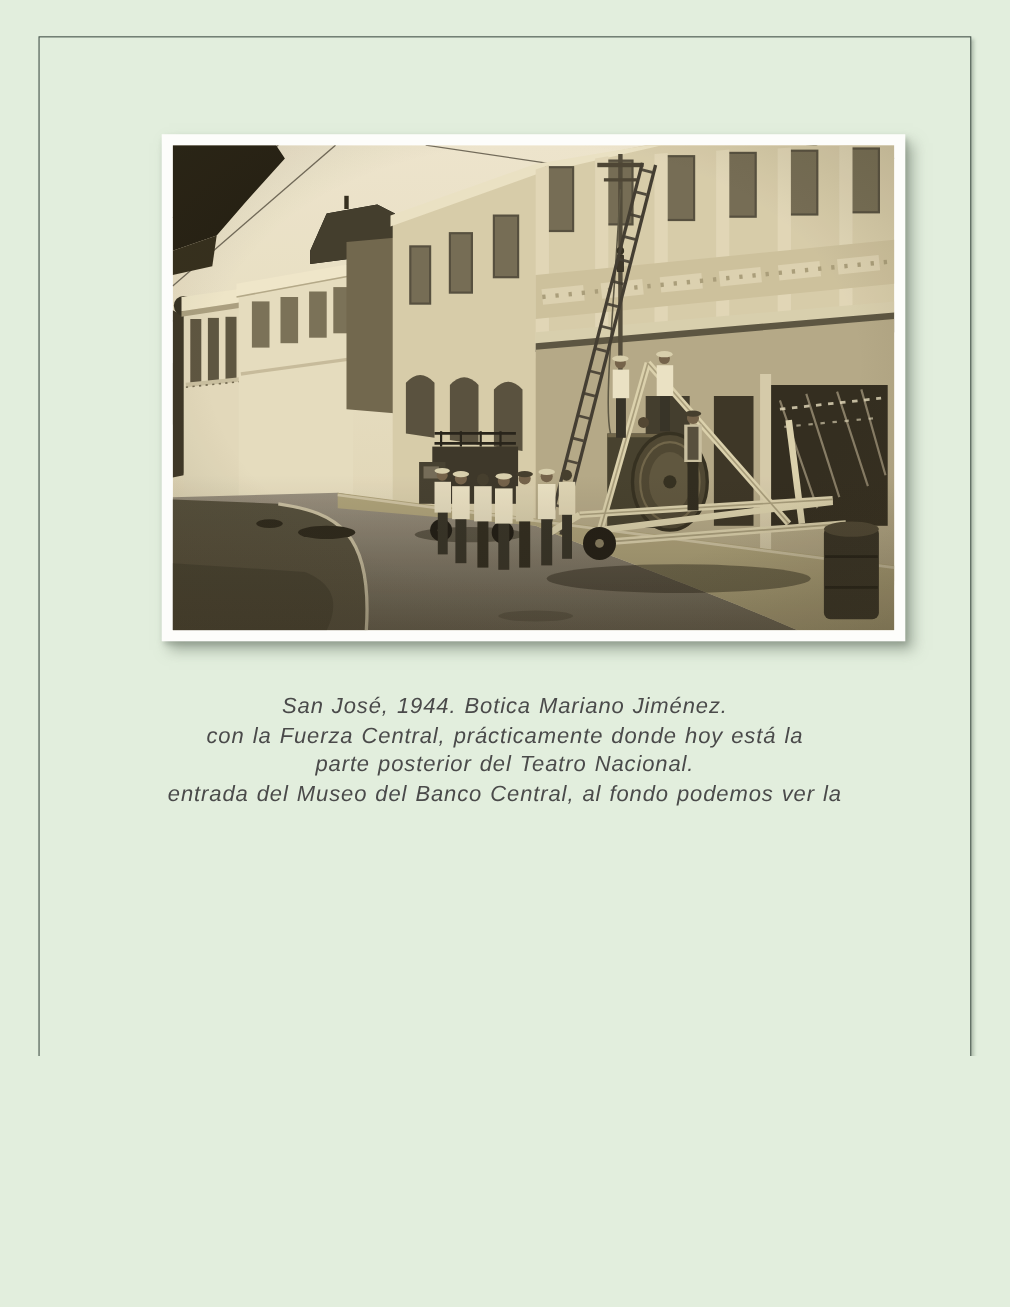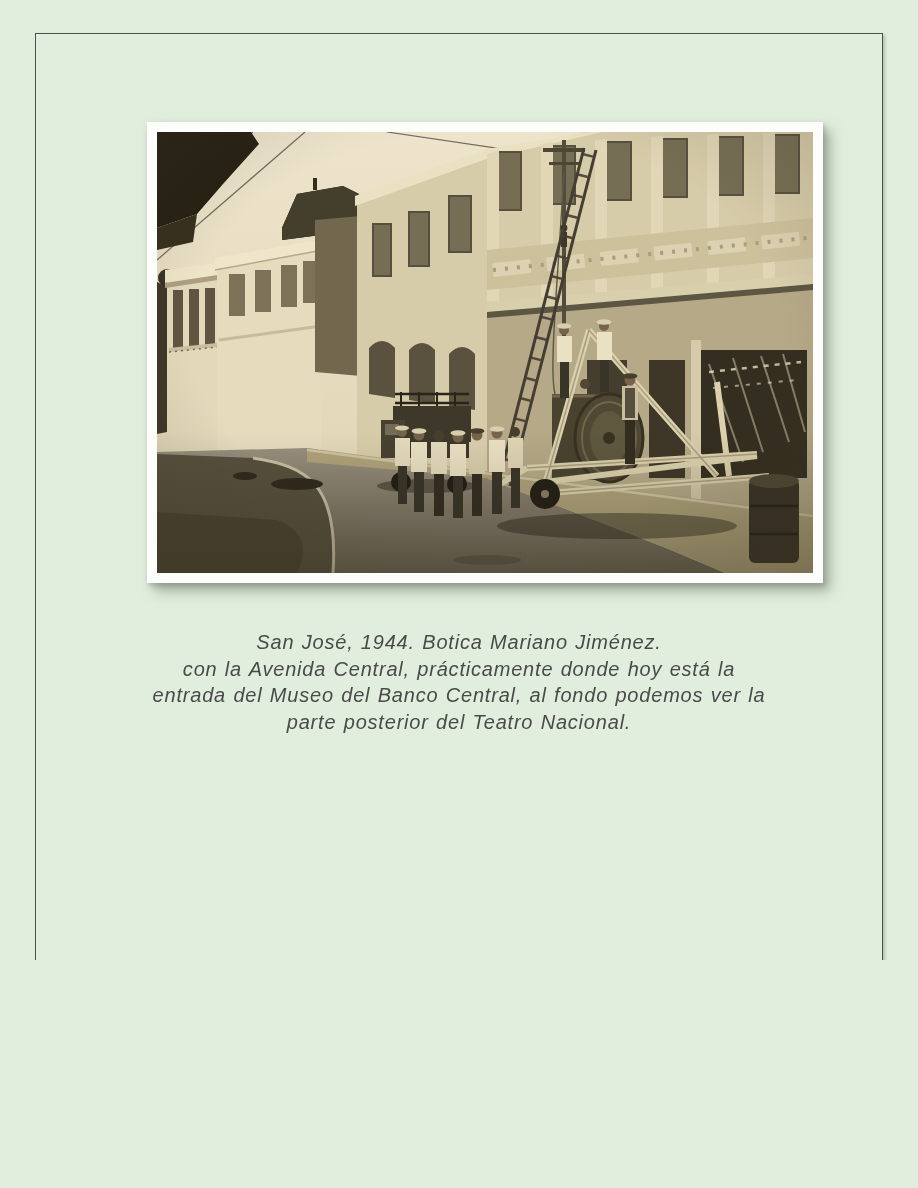--- a/index.html
+++ b/index.html
@@ -314,18 +314,18 @@
       </g>
 
       <rect x="0" y="300" width="656" height="141" fill="url(#botShade)"></rect>
       <rect x="0" y="0" width="656" height="441" fill="url(#vign)"></rect>
       <rect x="0" y="0" width="656" height="441" fill="rgba(214,192,150,0.07)"></rect>
     </svg>
   </figure>
 
   <div class="caption">
     <div class="caption-line">San José, 1944. Botica Mariano Jiménez.</div>
-    <div class="caption-line">con la Avenida Central, prácticamente donde hoy está la</div>
+    <div class="caption-line">con la Fuerza Central, prácticamente donde hoy está la</div>
+    <div class="caption-line">parte posterior del Teatro Nacional.</div>
     <div class="caption-line">entrada del Museo del Banco Central, al fondo podemos ver la</div>
-    <div class="caption-line">parte posterior del Teatro Nacional.</div>
   </div>
 
 </div>
 
 </body></html>

